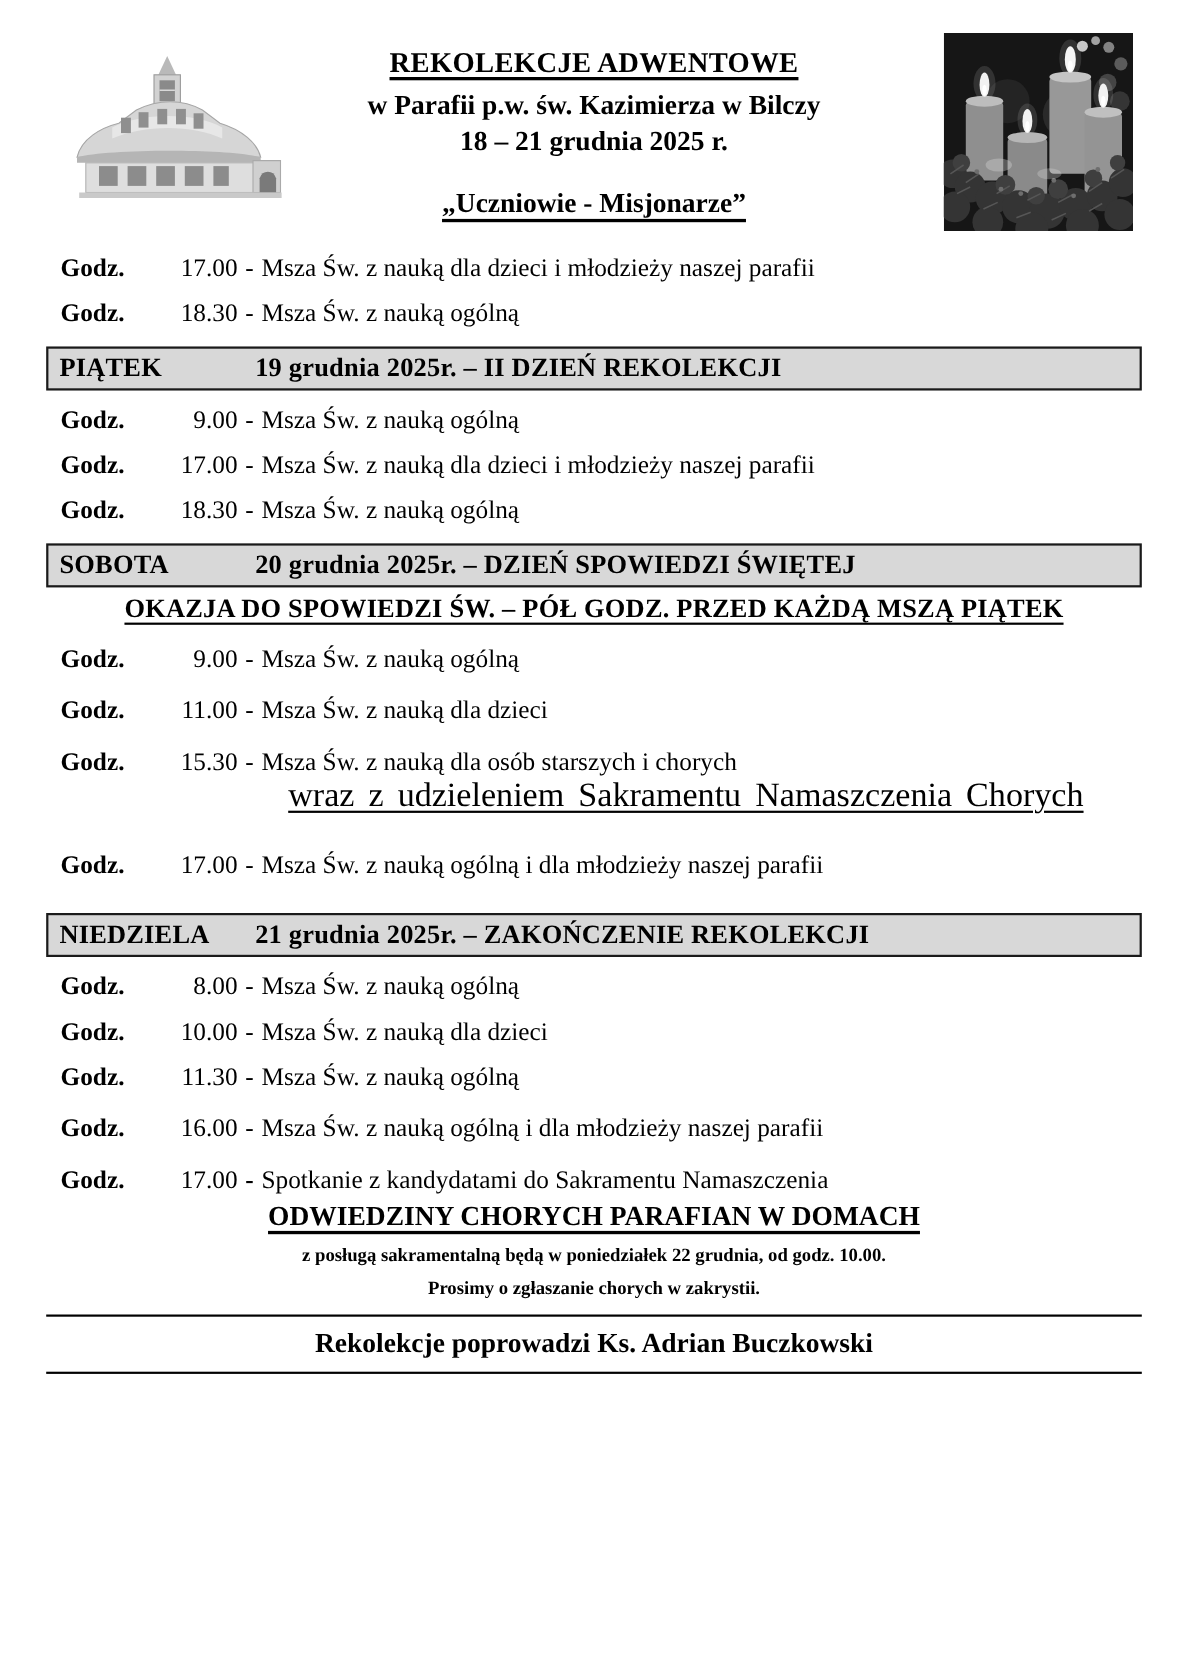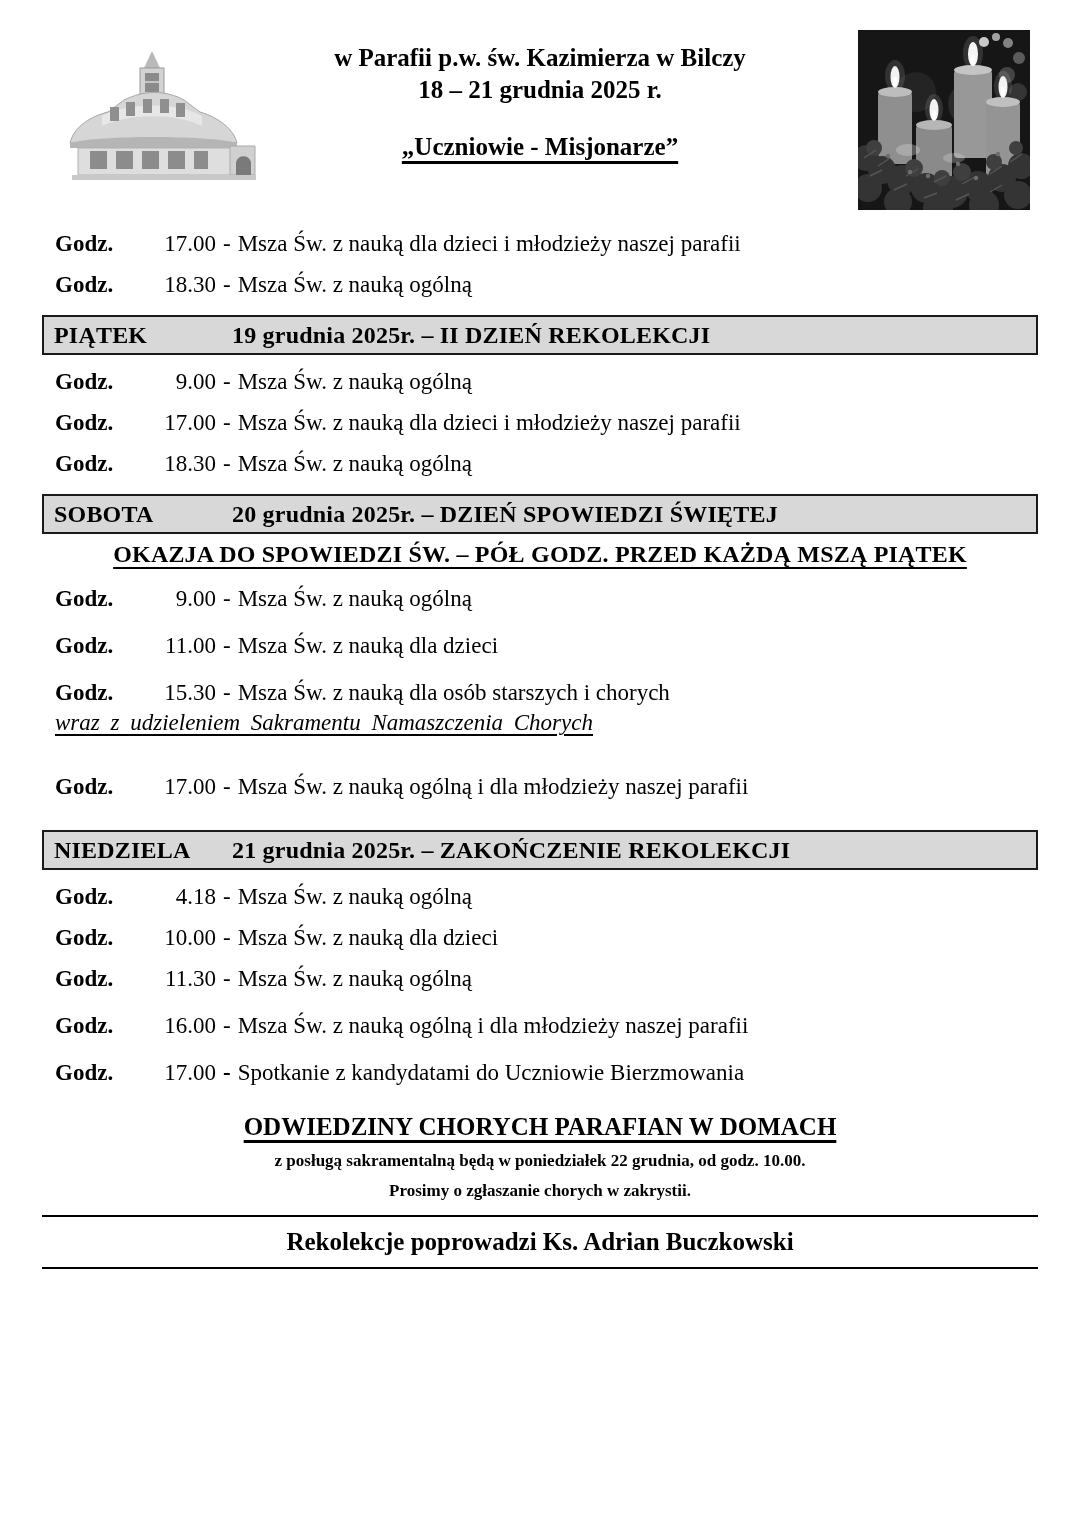--- a/index.html
+++ b/index.html
@@ -43,34 +43,34 @@
     letter-spacing:.2px;
   }
   .banner .day{display:inline-block;width:178px;}
   .row{padding-left:13px;font-size:23px;line-height:30px;}
   .godz{display:inline-block;width:86px;font-weight:bold;}
   .time{display:inline-block;width:75px;text-align:right;font-weight:normal;}
   .dash{margin:0 7px;}
   .dash.bold{font-weight:bold;}
   .desc{font-size:23px;}
   .desc2{
-    font-size:23px;line-height:30px;word-spacing:5px;
-    text-decoration:underline;text-decoration-thickness:1.5px;text-underline-offset:4px;font-style:italic;
+    margin-left:207px;font-size:31px;line-height:30px;word-spacing:5px;
+    text-decoration:underline;text-decoration-thickness:1.5px;text-underline-offset:4px;
   }
   .note{
     margin-top:5px;text-align:center;
     font-size:24px;font-weight:bold;line-height:30px;letter-spacing:.2px;
     text-decoration:underline;text-decoration-thickness:2px;text-underline-offset:5px;
   }
   .mt12{margin-top:12px;} .mt14{margin-top:14px;} .mt15{margin-top:15px;}
   .mt16{margin-top:11px;} .mt17{margin-top:17px;}
   .mt28{margin-top:28px;} .mt34{margin-top:34px;}
 
   
-  .visits{margin-top:24px;text-align:center;}
+  .visits{margin-top:4px;text-align:center;}
   .visits-title{
     font-size:25px;font-weight:bold;line-height:30px;
     text-decoration:underline;text-decoration-thickness:2.5px;text-underline-offset:5px;
     margin-bottom:4px;
   }
   .visits-line{font-size:17px;font-weight:bold;line-height:30px;}
   hr.rule{border:none;border-top:2px solid #000;margin:9px 0 0 0;}
   .leader{margin-top:10px;text-align:center;font-size:25px;font-weight:bold;line-height:30px;}
   hr.rule2{border:none;border-top:2px solid #000;margin:10px 0 0 0;}
   .closing{margin-top:27px;text-align:center;font-size:26px;font-weight:bold;line-height:37px;letter-spacing:.3px;}
@@ -102,20 +102,21 @@
       <rect x="68" y="101" width="17" height="18" fill="#8c8c8c"></rect>
       <rect x="94" y="101" width="17" height="18" fill="#8c8c8c"></rect>
       <rect x="120" y="101" width="17" height="18" fill="#8c8c8c"></rect>
       <rect x="146" y="101" width="14" height="18" fill="#8c8c8c"></rect>
       <path d="M182,96 L207,96 L207,125 L182,125 Z" fill="#d0d0d0" stroke="#aaaaaa" stroke-width="1"></path>
       <path d="M188,125 L188,112 A8,9 0 0 1 203,112 L203,125 Z" fill="#7a7a7a"></path>
       <rect x="24" y="125" width="184" height="5" fill="#c9c9c9"></rect>
     </svg>
 
     <div class="titles">
+      <div class="main-title">REKOLEKCJE ADWENTOWE</div>
       <div class="sub-title">w Parafii p.w. św. Kazimierza w Bilczy</div>
       <div class="sub-title">18 – 21 grudnia 2025 r.</div>
       <div class="motto">„Uczniowie - Misjonarze”</div>
     </div>
 
     <svg class="wreath-img" viewBox="0 0 172 180" aria-hidden="true">
       <rect width="172" height="180" fill="#161616"></rect>
       <circle cx="126" cy="12" r="5" fill="#e8e8e8" opacity="0.85"></circle>
       <circle cx="138" cy="7" r="4" fill="#d2d2d2" opacity="0.75"></circle>
       <circle cx="150" cy="13" r="5" fill="#bdbdbd" opacity="0.65"></circle>
@@ -228,33 +229,33 @@
       <div class="row mt34">
         <span class="godz">Godz.</span><span class="time">17.00</span><span class="dash">-</span><span class="desc">Msza Św. z nauką ogólną i dla młodzieży naszej parafii</span>
       </div>
     </section>
 
     <section>
       <div class="banner mt28">
         <span class="day">NIEDZIELA</span><span>21 grudnia 2025r. – ZAKOŃCZENIE REKOLEKCJI</span>
       </div>
       <div class="row mt12">
-        <span class="godz">Godz.</span><span class="time">4.18</span><span class="dash">-</span><span class="desc">Msza Św. z nauką ogólną</span>
+        <span class="godz">Godz.</span><span class="time">8.00</span><span class="dash">-</span><span class="desc">Msza Św. z nauką ogólną</span>
       </div>
       <div class="row mt16">
         <span class="godz">Godz.</span><span class="time">10.00</span><span class="dash">-</span><span class="desc">Msza Św. z nauką dla dzieci</span>
       </div>
       <div class="row mt16">
         <span class="godz">Godz.</span><span class="time">11.30</span><span class="dash">-</span><span class="desc">Msza Św. z nauką ogólną</span>
       </div>
       <div class="row mt17">
         <span class="godz">Godz.</span><span class="time">16.00</span><span class="dash">-</span><span class="desc">Msza Św. z nauką ogólną i dla młodzieży naszej parafii</span>
       </div>
       <div class="row mt17">
-        <span class="godz">Godz.</span><span class="time">17.00</span><span class="dash bold">-</span><span class="desc">Spotkanie z kandydatami do Uczniowie Bierzmowania</span>
+        <span class="godz">Godz.</span><span class="time">17.00</span><span class="dash bold">-</span><span class="desc">Spotkanie z kandydatami do Sakramentu Namaszczenia</span>
       </div>
     </section>
 
     <div class="visits">
       <div class="visits-title">ODWIEDZINY CHORYCH PARAFIAN W DOMACH</div>
       <div class="visits-line">z posługą sakramentalną będą w poniedziałek 22 grudnia, od godz. 10.00.</div>
       <div class="visits-line">Prosimy o zgłaszanie chorych w zakrystii.</div>
     </div>
 
     <hr class="rule">

